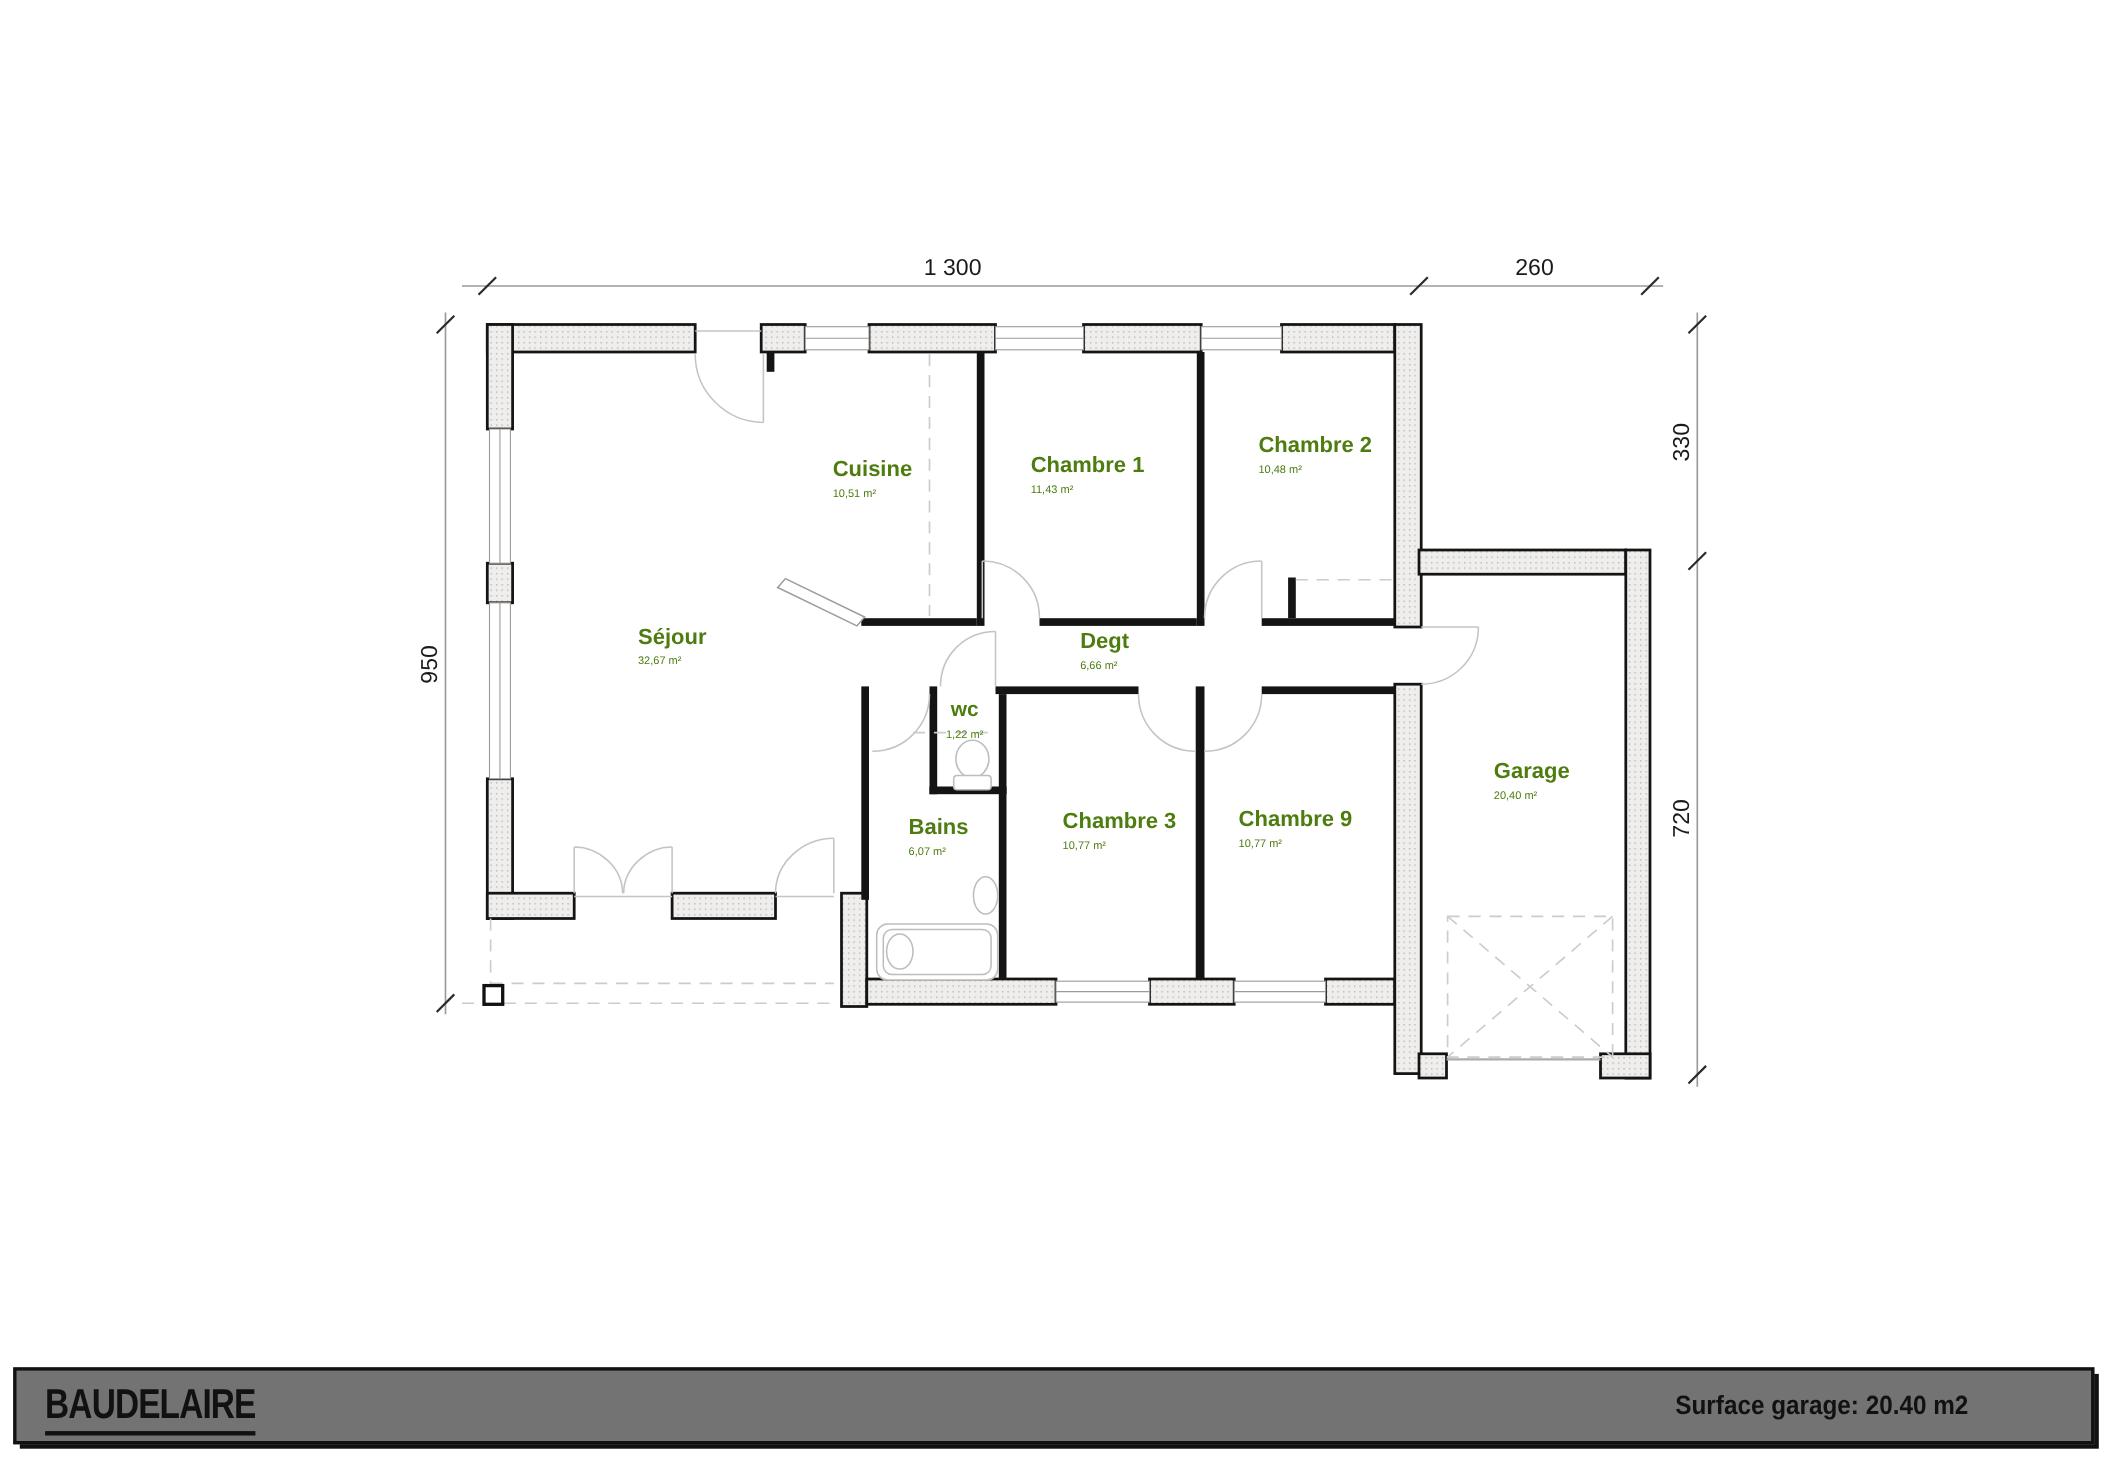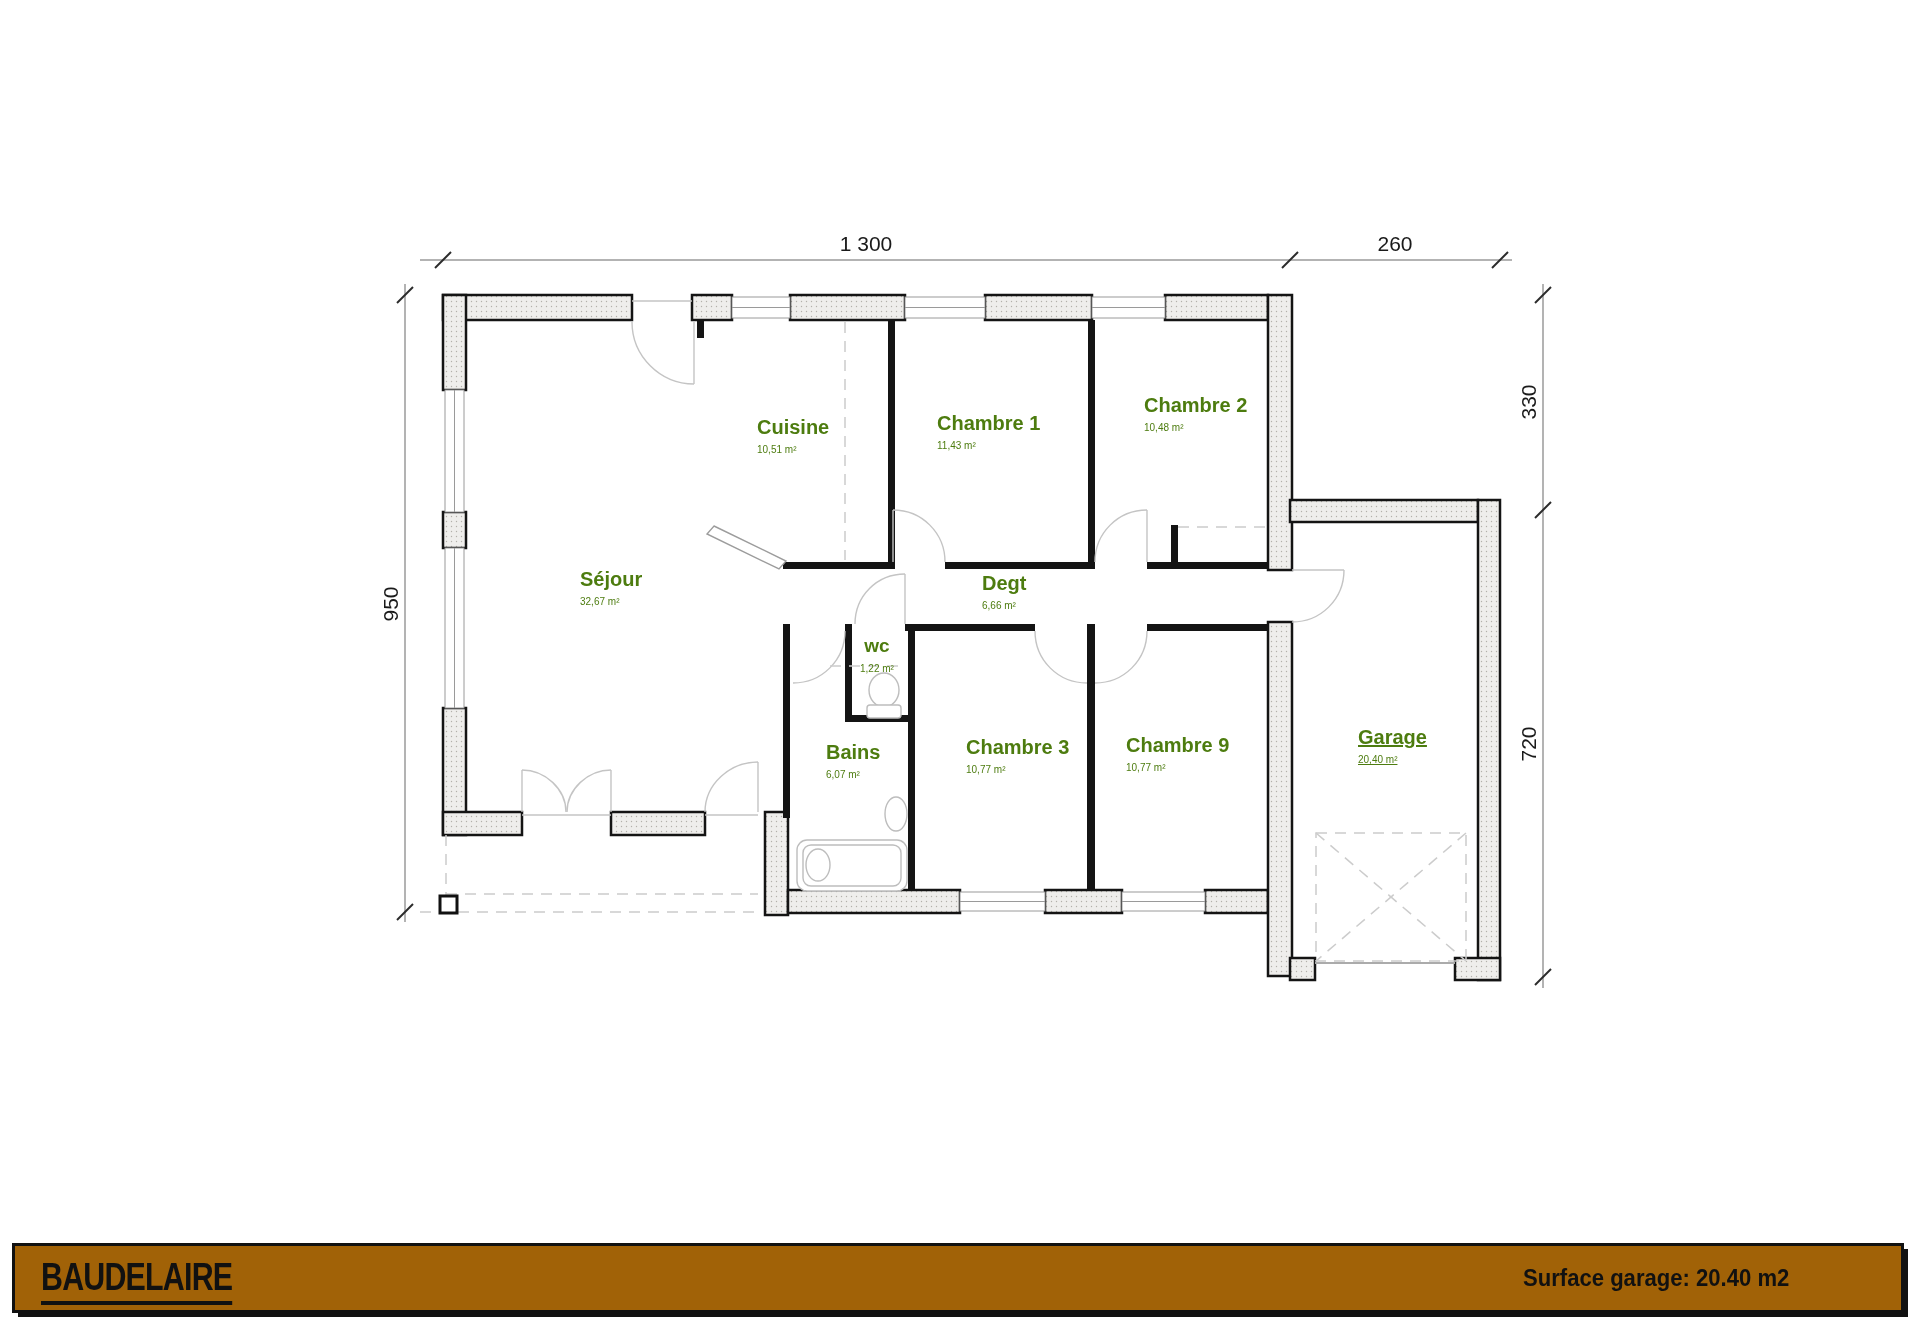--- a/index.html
+++ b/index.html
@@ -21,21 +21,21 @@
   .room{position:absolute;white-space:nowrap;color:#4d7c0f;}
   .rname{font-size:20px;font-weight:bold;line-height:22px;}
   .rname.small{font-size:19px;}
   .rarea{font-size:10px;line-height:20px;margin-top:2px;}
 
   
   .dim{position:absolute;font-size:21px;color:#1a1a1a;text-align:center;white-space:nowrap;}
   .dim.v{transform:rotate(-90deg);transform-origin:center center;}
 
   
-  .footer{position:absolute;left:12px;top:1243px;width:1886px;height:64px;background:#a16207;
+  .footer{position:absolute;left:12px;top:1243px;width:1886px;height:64px;background:#737373;
           border:3px solid #111;box-shadow:5px 5px 0 -1px #111;}
   .model{position:absolute;left:26px;top:10px;font-size:38px;font-weight:bold;letter-spacing:-1px;
          transform:scaleX(.8);transform-origin:left center;border-bottom:4px solid #111;
          padding-bottom:2px;white-space:nowrap;color:#111;}
   .surf-hab{position:absolute;left:718px;top:14px;white-space:nowrap;color:#111;}
   .surf-hab .lbl{font-size:23px;font-weight:bold;display:inline-block;transform:scaleX(.92);transform-origin:left bottom;}
   .surf-hab .val{font-size:32px;font-weight:bold;display:inline-block;transform:scaleX(.92);transform-origin:left bottom;vertical-align:-2px;}
   .surf-gar{position:absolute;left:1508px;top:18px;font-size:24px;font-weight:bold;white-space:nowrap;color:#111;
             transform:scaleX(.92);transform-origin:left bottom;}
 </style>
@@ -266,21 +266,21 @@
     <div class="rarea">6,07 m²</div>
   </div>
   <div class="room" style="left:966px;top:736px;">
     <div class="rname">Chambre 3</div>
     <div class="rarea">10,77 m²</div>
   </div>
   <div class="room" style="left:1126px;top:734px;">
     <div class="rname">Chambre 9</div>
     <div class="rarea">10,77 m²</div>
   </div>
-  <div class="room" style="left:1358px;top:726px;text-decoration:underline;">
+  <div class="room" style="left:1358px;top:690px;">
     <div class="rname">Garage</div>
     <div class="rarea">20,40 m²</div>
   </div>
 
   <div class="footer">
     <div class="model">BAUDELAIRE</div>
     <div class="surf-gar">Surface garage: 20.40 m2</div>
   </div>
 
 </div>

